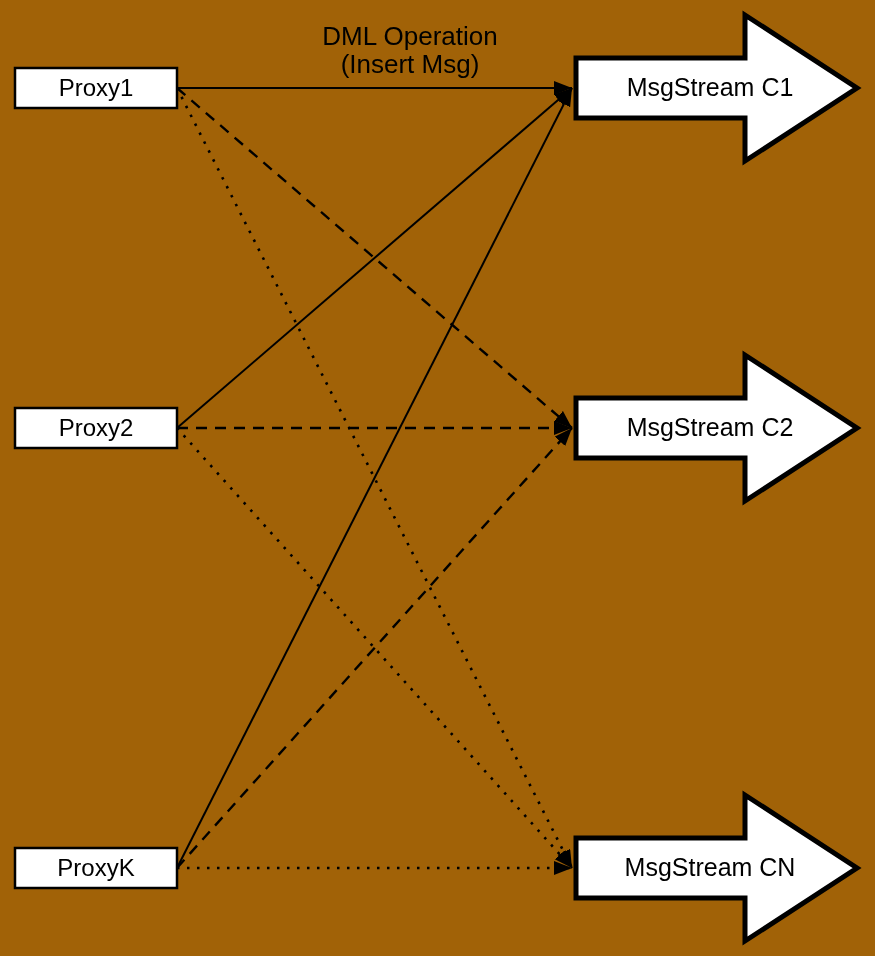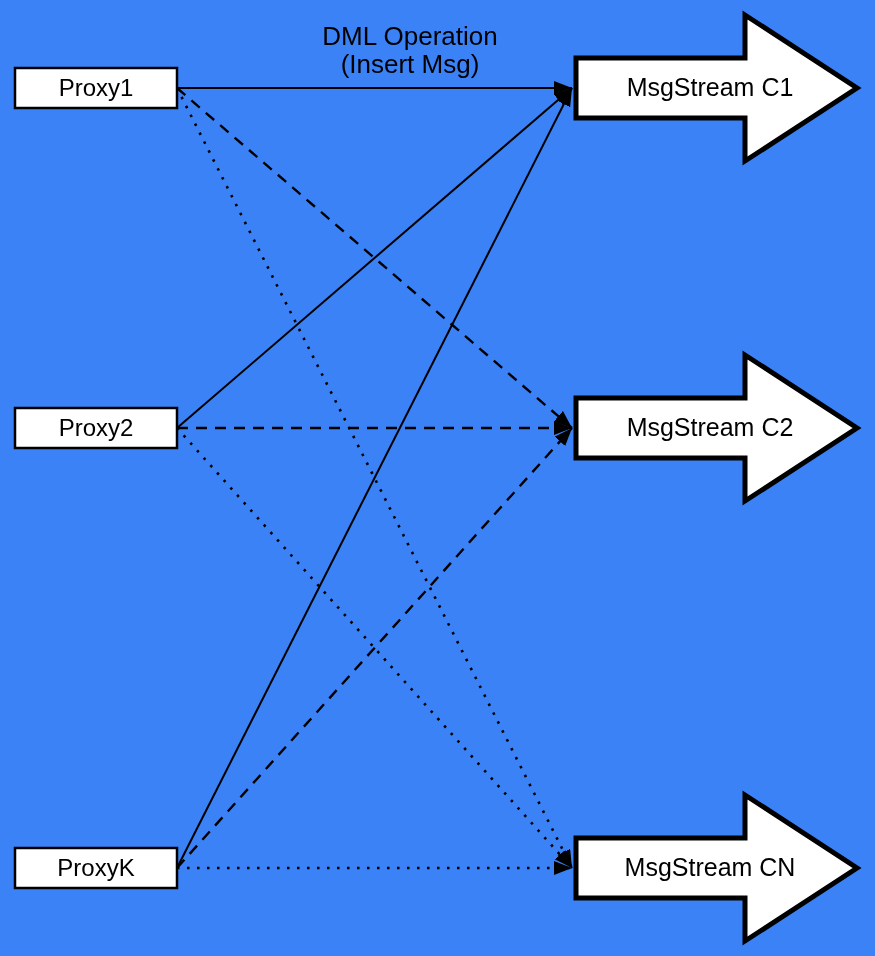--- a/index.html
+++ b/index.html
@@ -4,21 +4,21 @@
 <style>
   html, body {
     margin: 0;
     padding: 0;
     background: #ffffff;
   }
   .stage {
     position: relative;
     width: 875px;
     height: 956px;
-    background: #3b82f6;
+    background: #a16207;
     overflow: hidden;
   }
   svg text {
     font-family: "Liberation Sans", sans-serif;
     fill: #000000;
   }
   .annotation-text {
     font-size: 26px;
     text-anchor: middle;
   }

